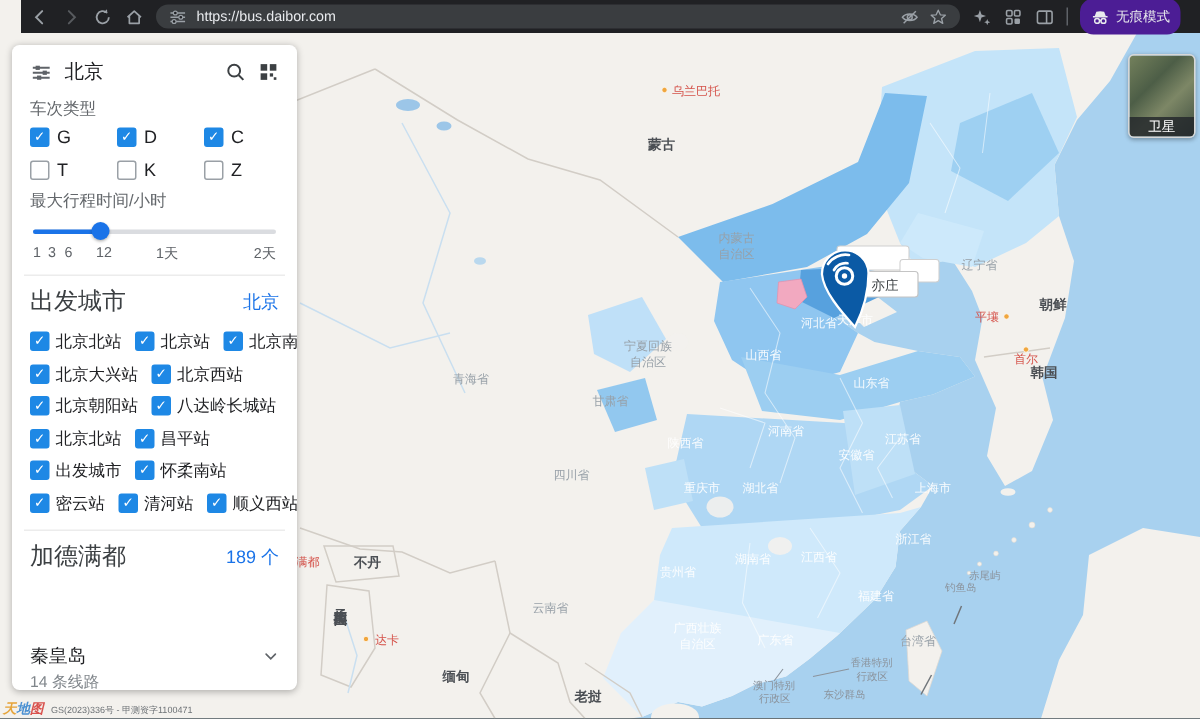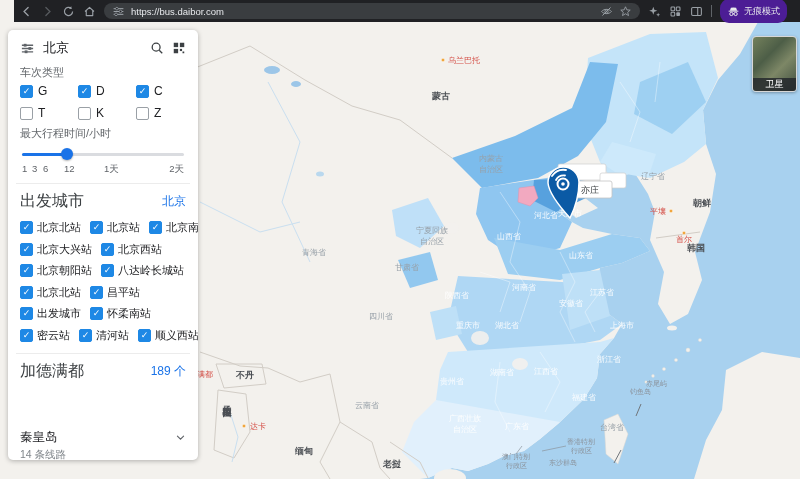--- a/index.html
+++ b/index.html
@@ -306,20 +306,26 @@
         <path d="M552,154 A14,14 0 0 1 566,148" fill="none" stroke="#ffffff" stroke-width="1.8" stroke-linecap="round"></path>
         <path d="M556,158 A9,9 0 0 1 565,153.5" fill="none" stroke="#ffffff" stroke-width="1.8" stroke-linecap="round"></path>
       </g>
     </svg>
   </div>
 
   <div class="sat">
     <div class="sat-label">卫星</div>
   </div>
 
+  <div class="attrib">
+    <div class="tdt-logo">
+      <span style="color:#e5a43b">天</span><span style="color:#4a90d2">地</span><span style="color:#d9534f">图</span>
+    </div>
+    <div class="attrib-text">GS(2023)336号 - 甲测资字1100471</div>
+  </div>
 
   <div class="panel">
     <div class="p-head">
       <svg class="chev" viewBox="0 0 16 16" style="width:15px;height:15px">
           <g stroke="#5f6368" stroke-width="1.4">
             <line x1="2" y1="4.5" x2="14" y2="4.5"></line>
             <line x1="2" y1="8" x2="14" y2="8"></line>
             <line x1="2" y1="11.5" x2="14" y2="11.5"></line>
           </g>
           <rect x="4" y="3" width="3" height="3" fill="#5f6368"></rect>

